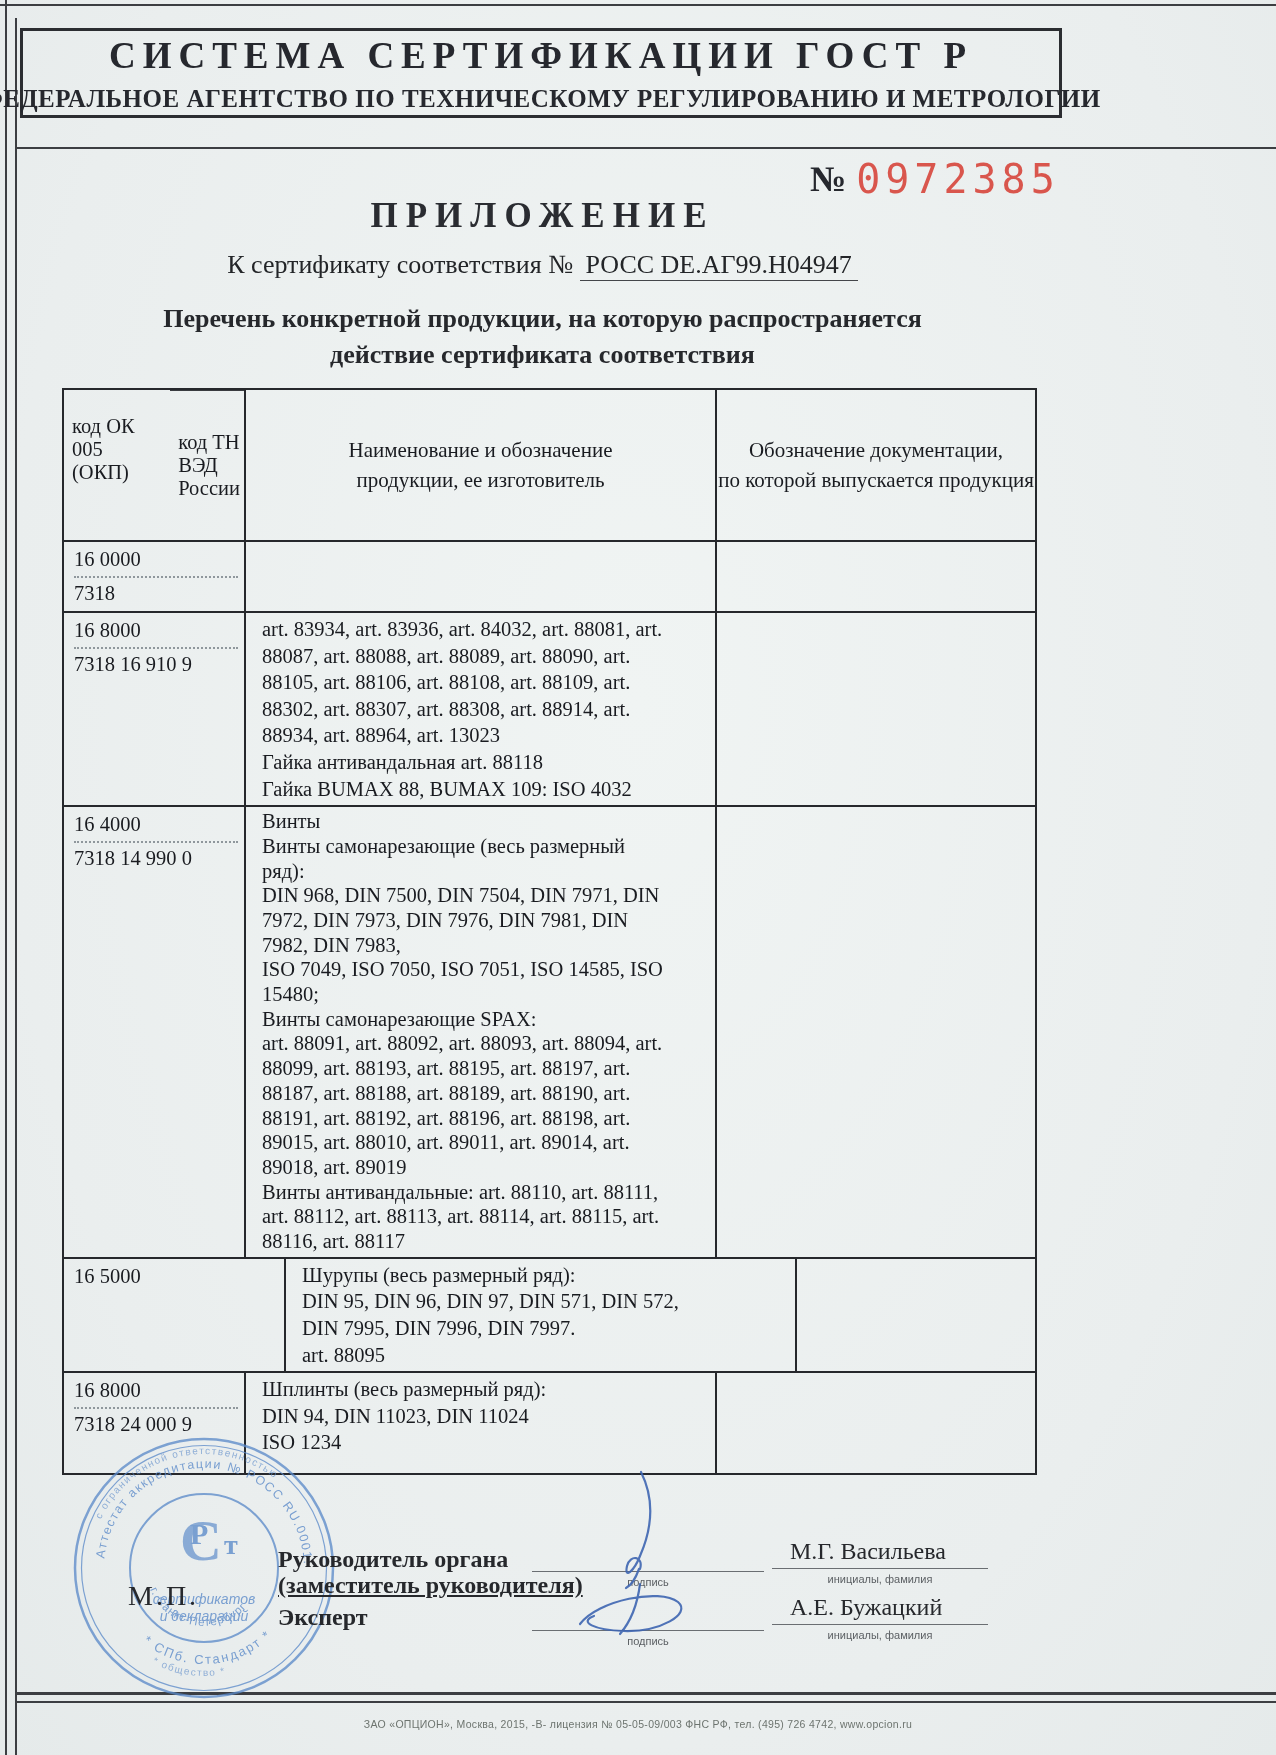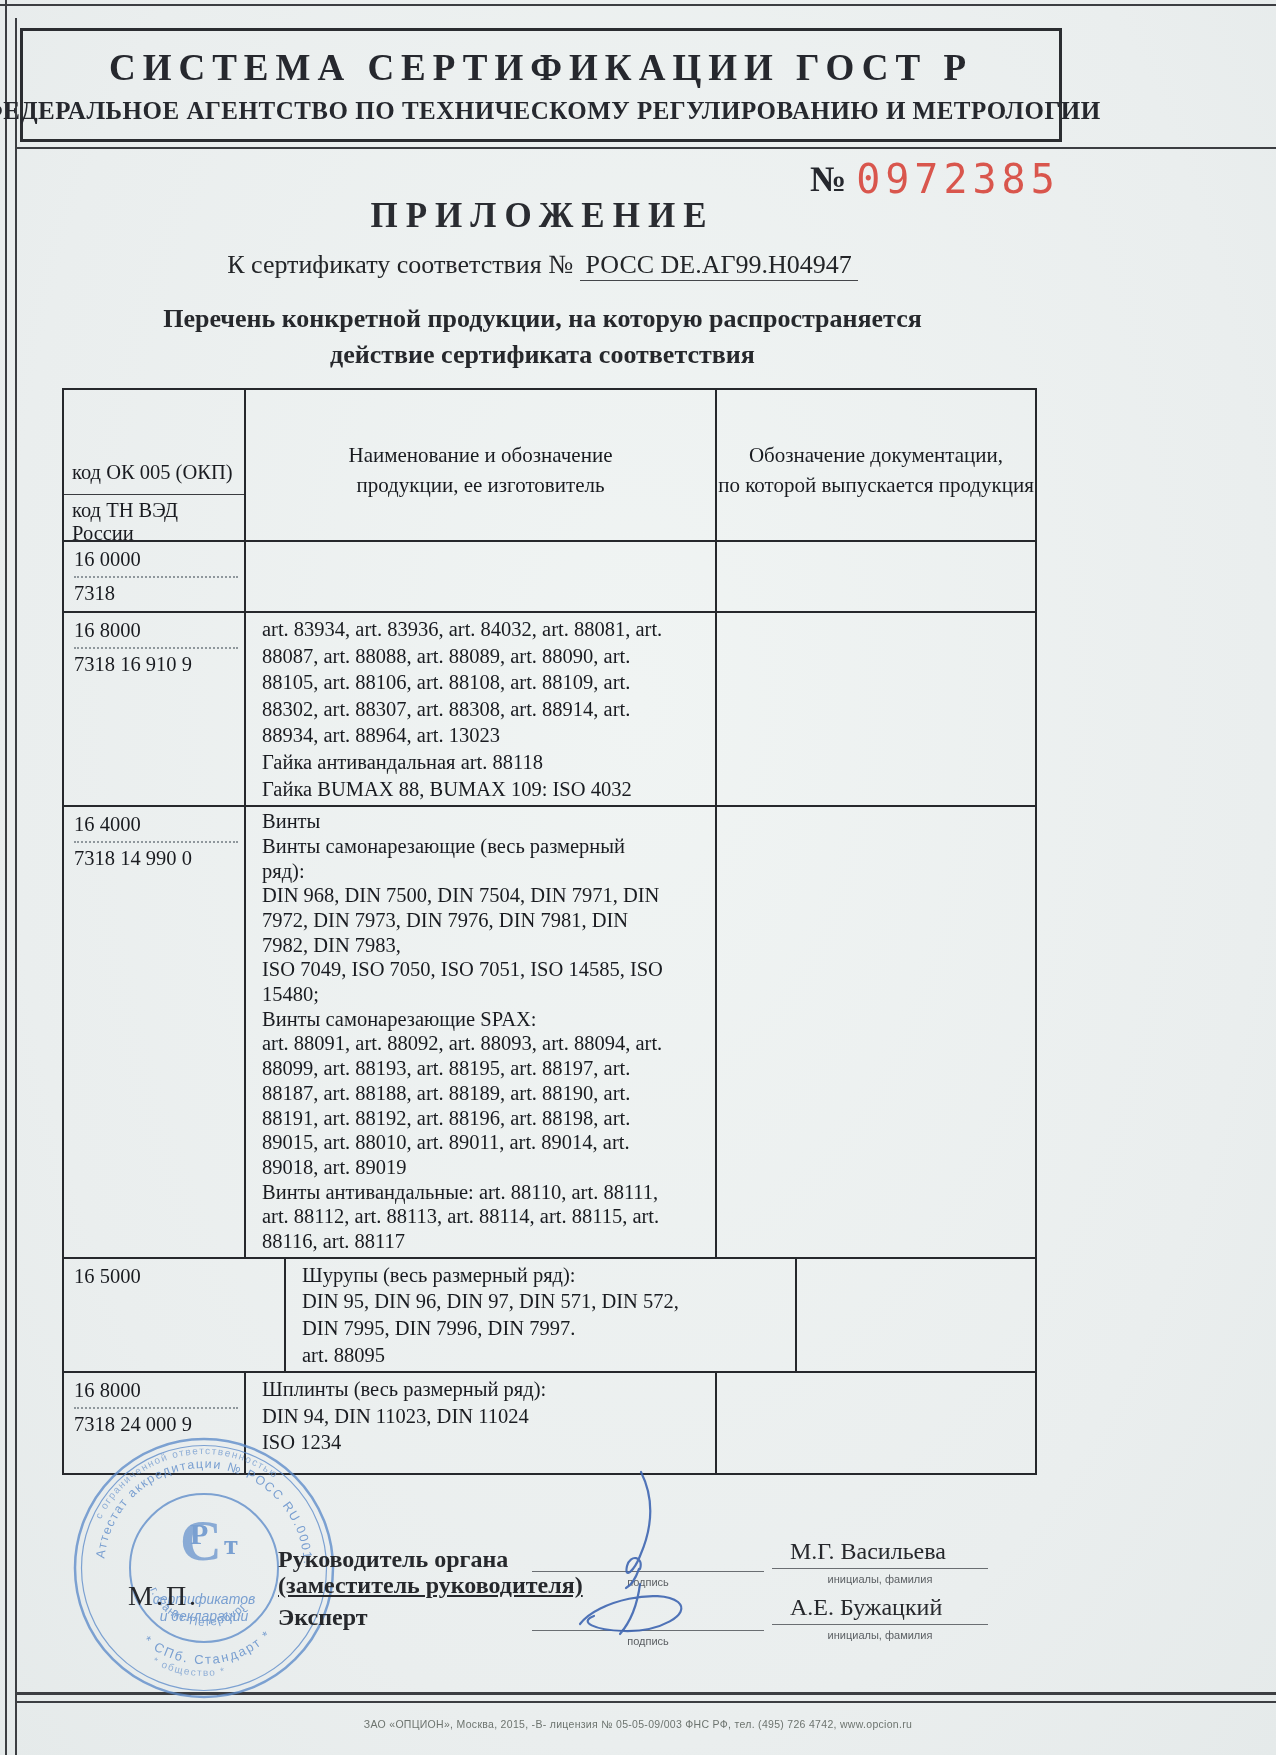--- a/index.html
+++ b/index.html
@@ -9,21 +9,21 @@
     margin:0 auto;
     background:#edf1f0;
     background-image:radial-gradient(ellipse at 50% 40%, #f0f4f3 0%, #eaeeee 70%, #e5eaea 100%);
     overflow:hidden;
     font-family:"Liberation Serif","DejaVu Serif",serif;
     color:#1d1f24;
   }
   .hline,.vline{position:absolute;background:#3c3e42;}
   
   .header-box{
-    position:absolute;left:20px;top:28px;width:1042px;height:114px;
+    position:absolute;left:20px;top:28px;width:1042px;height:90px;
     border:3px solid #2b2d31;box-sizing:border-box;
     display:flex;flex-direction:column;justify-content:center;align-items:center;
   }
   .title-main{font-size:37px;font-weight:bold;letter-spacing:7px;color:#26282e;white-space:nowrap;}
   .title-sub{font-size:25px;font-weight:bold;letter-spacing:0.5px;color:#26282e;margin-top:8px;white-space:nowrap;}
   
   .cert-number{position:absolute;left:810px;top:156px;white-space:nowrap;}
   .cert-number .num-sign{font-size:36px;font-weight:bold;color:#26282e;}
   .cert-number .num-digits{
     font-family:"DejaVu Sans Mono",monospace;font-size:40px;letter-spacing:5px;
@@ -46,21 +46,21 @@
   .ptable{
     position:absolute;left:62px;top:388px;width:975px;
     border:2.5px solid #26282c;box-sizing:border-box;
     font-size:20.5px;color:#191b20;
   }
   .trow{display:grid;grid-template-columns:180px 471px 1fr;border-top:2px solid #26282c;}
   .trow:first-child{border-top:none;}
   .thead{height:150px;}
   .c1,.c2,.c3{box-sizing:border-box;}
   .c2,.c3{border-left:2px solid #26282c;}
-  .thead .c1{display:flex;flex-direction:column;font-family:Liberation Serif, serif;}
+  .thead .c1{display:flex;flex-direction:row;font-family:Liberation Serif, serif;}
   .h-c1-top{height:94px;display:flex;align-items:flex-end;padding:0 6px 10px 8px;}
   .h-c1-bot{flex:1;border-top:1.5px solid #3a3c40;display:flex;align-items:center;padding:4px 4px 4px 8px;}
   .thead .c2,.thead .c3{display:flex;flex-direction:column;justify-content:center;align-items:center;text-align:center;font-size:21px;line-height:30px;}
   .body-c1{padding:4px 6px 4px 10px;line-height:27px;}
   .tnved{border-top:2px dotted #8f979c;margin-top:3px;padding-top:2px;}
   .cell-lines{white-space:pre-line;padding:3px 8px 3px 16px;line-height:26.6px;}
   .tight .cell-lines{line-height:24.7px;padding-top:2px;}
   .rA{min-height:58px;}
   .rB{min-height:187px;}
   .rC{min-height:448px;}

